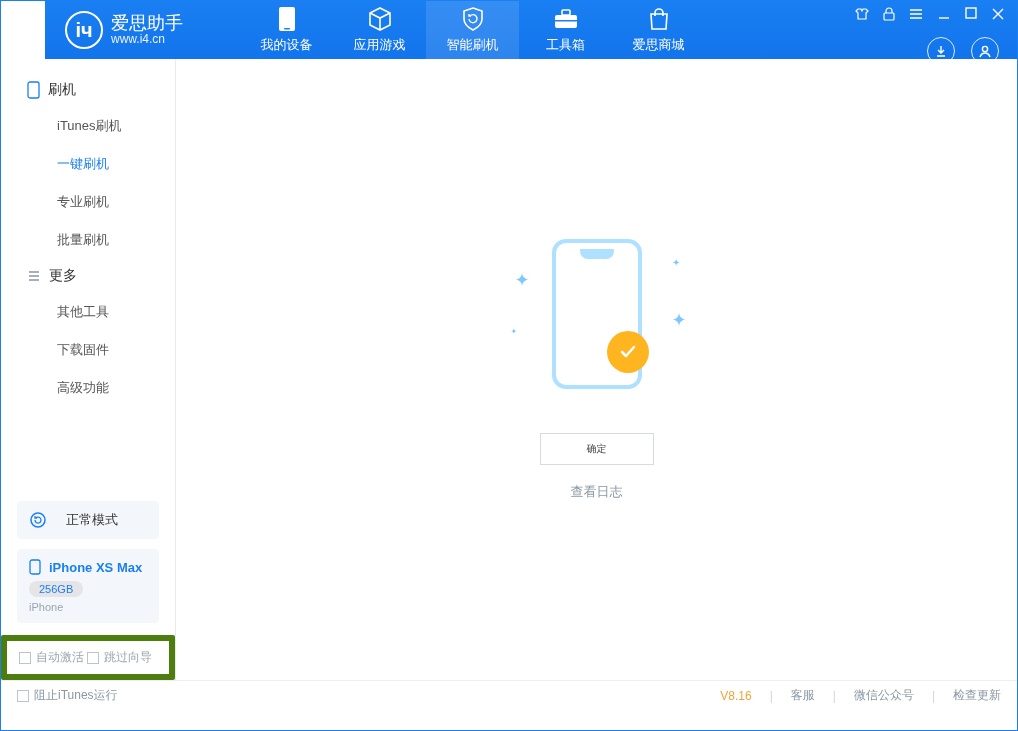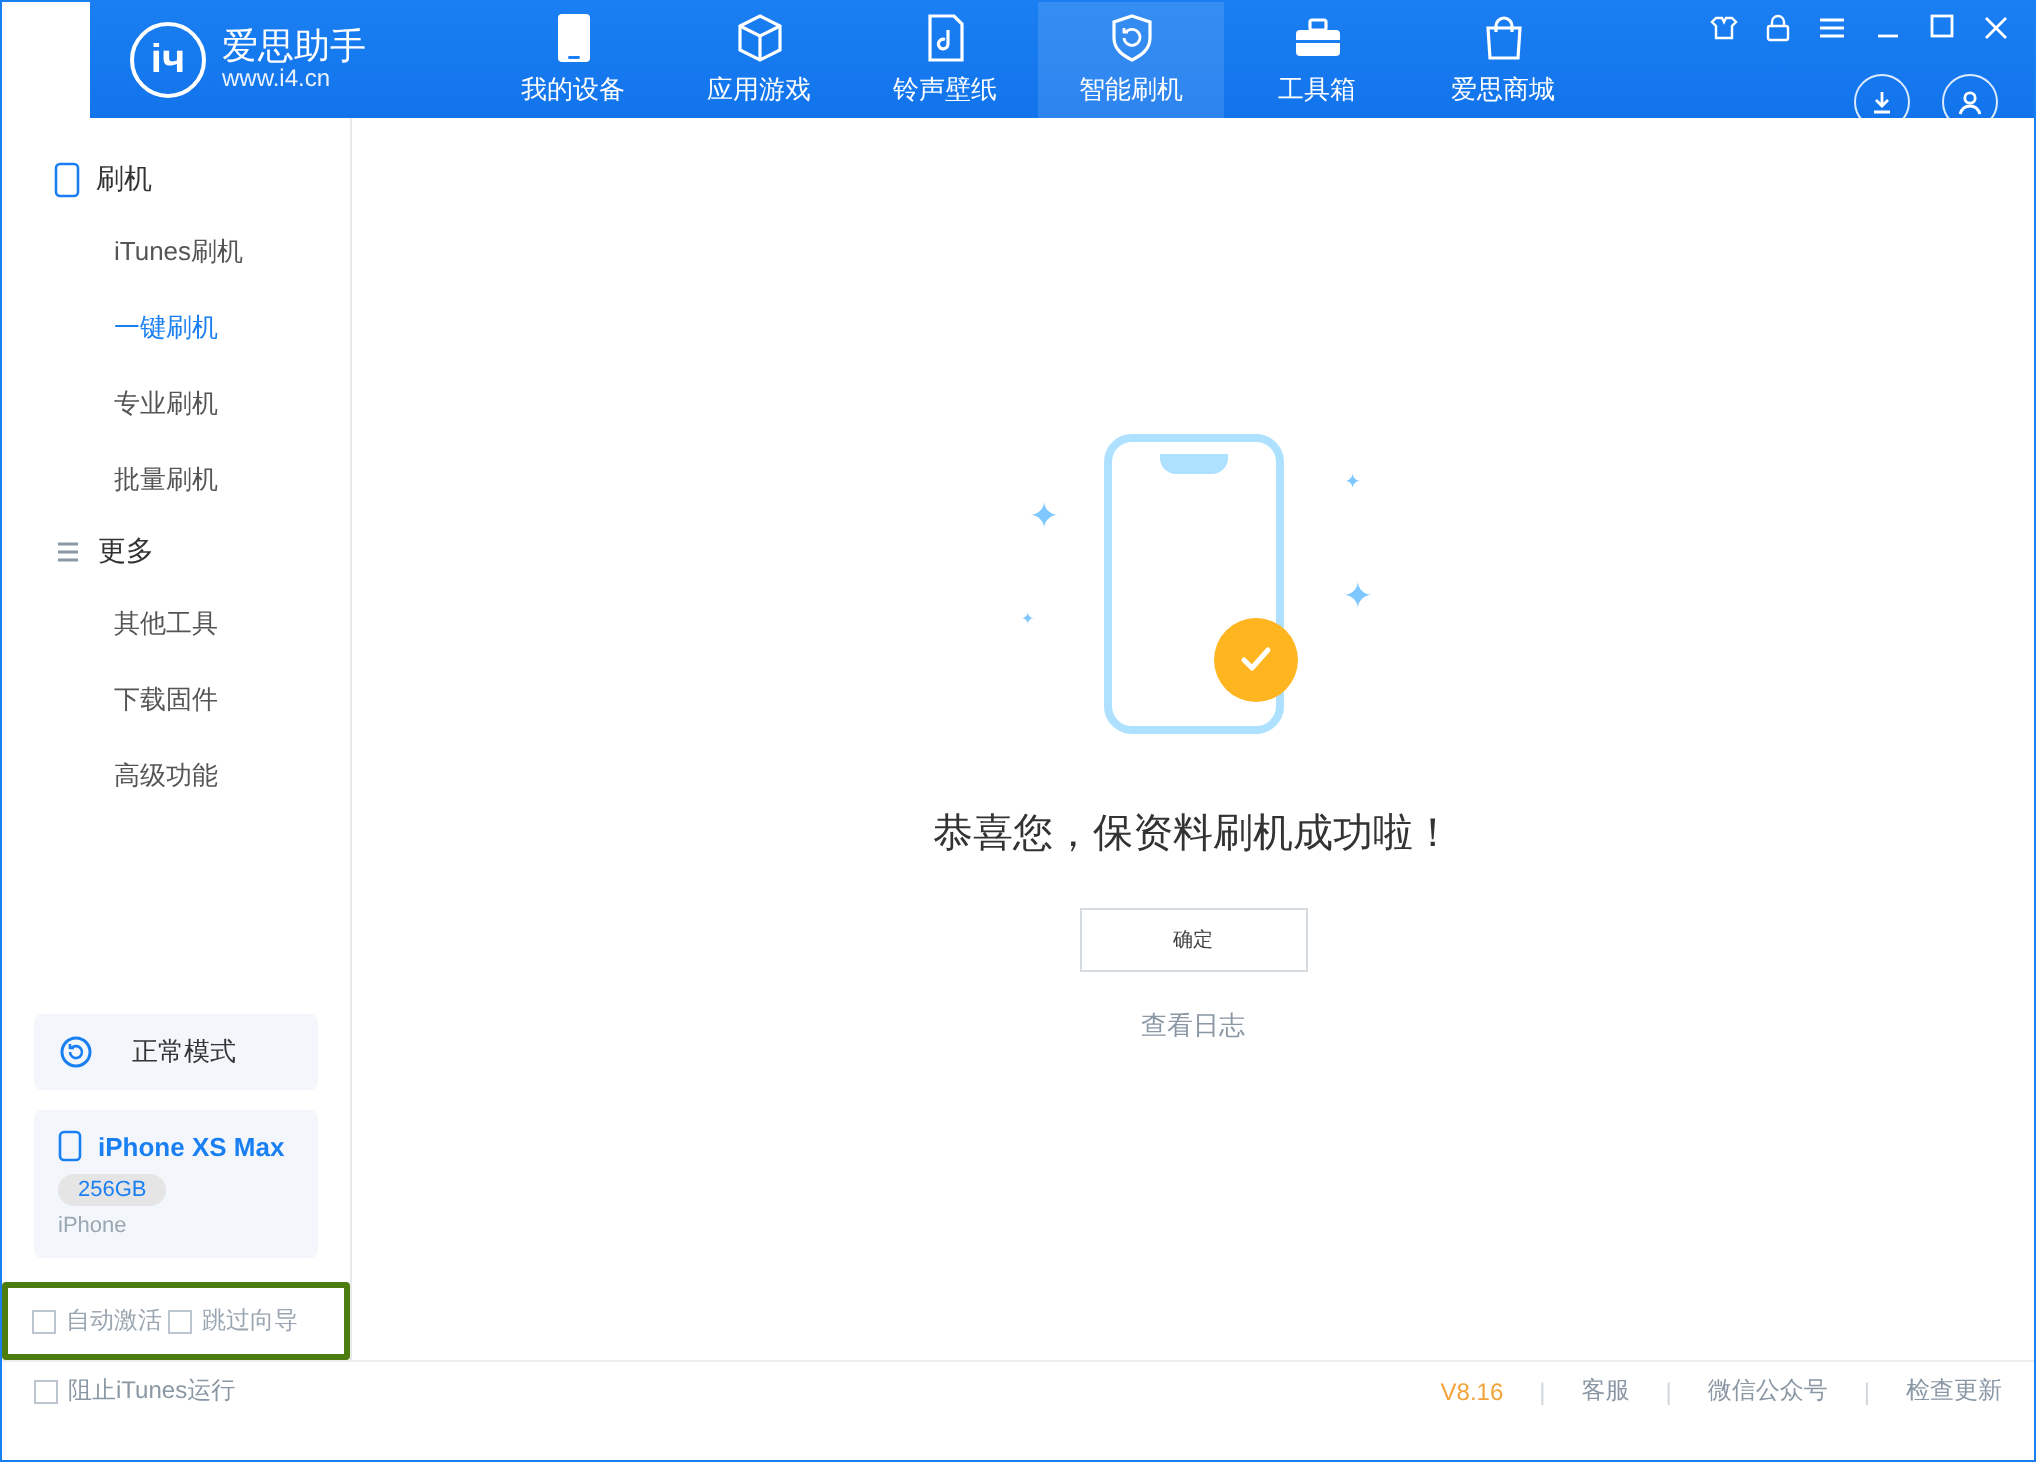--- a/index.html
+++ b/index.html
@@ -29,21 +29,21 @@
 .side-item { padding: 10px 0 10px 56px; font-size: 13px; color: #555; cursor: pointer; }
 .side-item.active { color: #1a7ff2; }
 
 .side-status { margin-top: auto; padding: 10px 16px 12px; }
 .stat-box { background: #f3f7fb; border-radius: 4px; padding: 10px 12px; margin-bottom: 10px; display:flex; align-items:center; gap:19px; font-size:13px; color:#333; }
 .dev-box { background: #f3f7fb; border-radius: 4px; padding: 10px 12px; }
 .dev-name { color: #1a7ff2; font-weight: 600; font-size: 13px; display:flex; align-items:center; gap:8px; }
 .dev-badge { display:inline-block; margin-top:6px; background:#e5e5e5; color:#1a7ff2; font-size:11px; padding:2px 10px; border-radius: 20px; }
 .dev-sub { font-size: 11px; color: #9aa6b1; margin-top: 4px; }
 
-.side-checks { border: 3px solid #4d7c0f; border-radius: 2px; padding: 8px 12px; display:flex; gap: 3px; font-size: 12px; color:#9aa6b1; }
+.side-checks { border: 6px solid #4d7c0f; border-radius: 2px; padding: 8px 12px; display:flex; gap: 3px; font-size: 12px; color:#9aa6b1; }
 .chk { display: inline-flex; align-items:center; gap: 5px; cursor: pointer; }
 .chk-box { width: 12px; height: 12px; border: 1px solid #bcc5cf; display:inline-block; }
 
 .main { flex: 1; position: relative; display:flex; flex-direction: column; align-items: center; justify-content: center; }
 .phone-illus { position: relative; width: 180px; height: 170px; }
 .phone-frame { position:absolute; left:50%; transform:translateX(-50%); top:0; width: 90px; height: 150px; border: 4px solid #aee0ff; border-radius: 14px; background:#fff; }
 .phone-frame:before { content:""; position:absolute; top:6px; left:50%; transform:translateX(-50%); width:34px; height:10px; background:#aee0ff; border-radius: 0 0 8px 8px; }
 .check-badge { position:absolute; right: 38px; top: 92px; width: 42px; height: 42px; background:#ffb51f; border-radius:50%; display:flex; align-items:center; justify-content:center; color:#fff; }
 .sparkle { position:absolute; color:#7ec8ff; }
 .sp1 { left: 8px; top: 30px; font-size: 18px; } .sp2 { left: 4px; top: 88px; font-size: 8px; }
@@ -85,29 +85,20 @@
     </div>
     <div class="top-tab">
       <div class="ticon">
           <svg width="26" height="26" viewBox="0 0 26 26">
             <path d="M13 2 L23 7 L23 19 L13 24 L3 19 L3 7 Z" fill="none" stroke="#fff" stroke-width="1.6"></path>
             <path d="M3 7 L13 12 L23 7 M13 12 L13 24" stroke="#fff" stroke-width="1.6" fill="none"></path>
           </svg>
         </div>
       <span>应用游戏</span>
     </div>
-    <div class="top-tab">
-      <div class="ticon">
-          <svg width="22" height="26" viewBox="0 0 22 26">
-            <path d="M3 2 h12 l4 4 v18 h-16 z" fill="none" stroke="#fff" stroke-width="1.6"></path>
-            <path d="M12 9 v7 a2.4 2.4 0 1 1 -1.5 -2.2" fill="none" stroke="#fff" stroke-width="1.6"></path>
-          </svg>
-        </div>
-      <span>铃声壁纸</span>
-    </div>
     <div class="top-tab active">
       <div class="ticon">
           <svg width="26" height="26" viewBox="0 0 26 26">
             <path d="M13 2 L22 5 v8 c0 6 -5 9 -9 11 c-4 -2 -9 -5 -9 -11 V5 Z" fill="none" stroke="#fff" stroke-width="1.6"></path>
             <path d="M9 13 a4 4 0 1 0 1 -3" fill="none" stroke="#fff" stroke-width="1.4"></path>
             <path d="M9 8 v2 h2" fill="none" stroke="#fff" stroke-width="1.4"></path>
           </svg>
         </div>
       <span>智能刷机</span>
     </div>
@@ -252,21 +243,20 @@
       <span class="sparkle sp2">✦</span>
       <span class="sparkle sp3">✦</span>
       <span class="sparkle sp4">✦</span>
       <div class="phone-frame"></div>
       <div class="check-badge">
           <svg width="22" height="22" viewBox="0 0 22 22">
             <path d="M5 11l4 4 8-9" stroke="#fff" stroke-width="2.5" fill="none" stroke-linecap="round" stroke-linejoin="round"></path>
           </svg>
         </div>
     </div>
-    <div class="success-text">恭喜您，保资料刷机成功啦！</div>
     <button class="ok-btn">确定</button>
     <div class="log-link">查看日志</div>
   </div>
 </div>
 
 <div class="statusbar">
   <div class="left">
     <span class="chk">
       <span class="chk-box"></span>
       <span>阻止iTunes运行</span>

